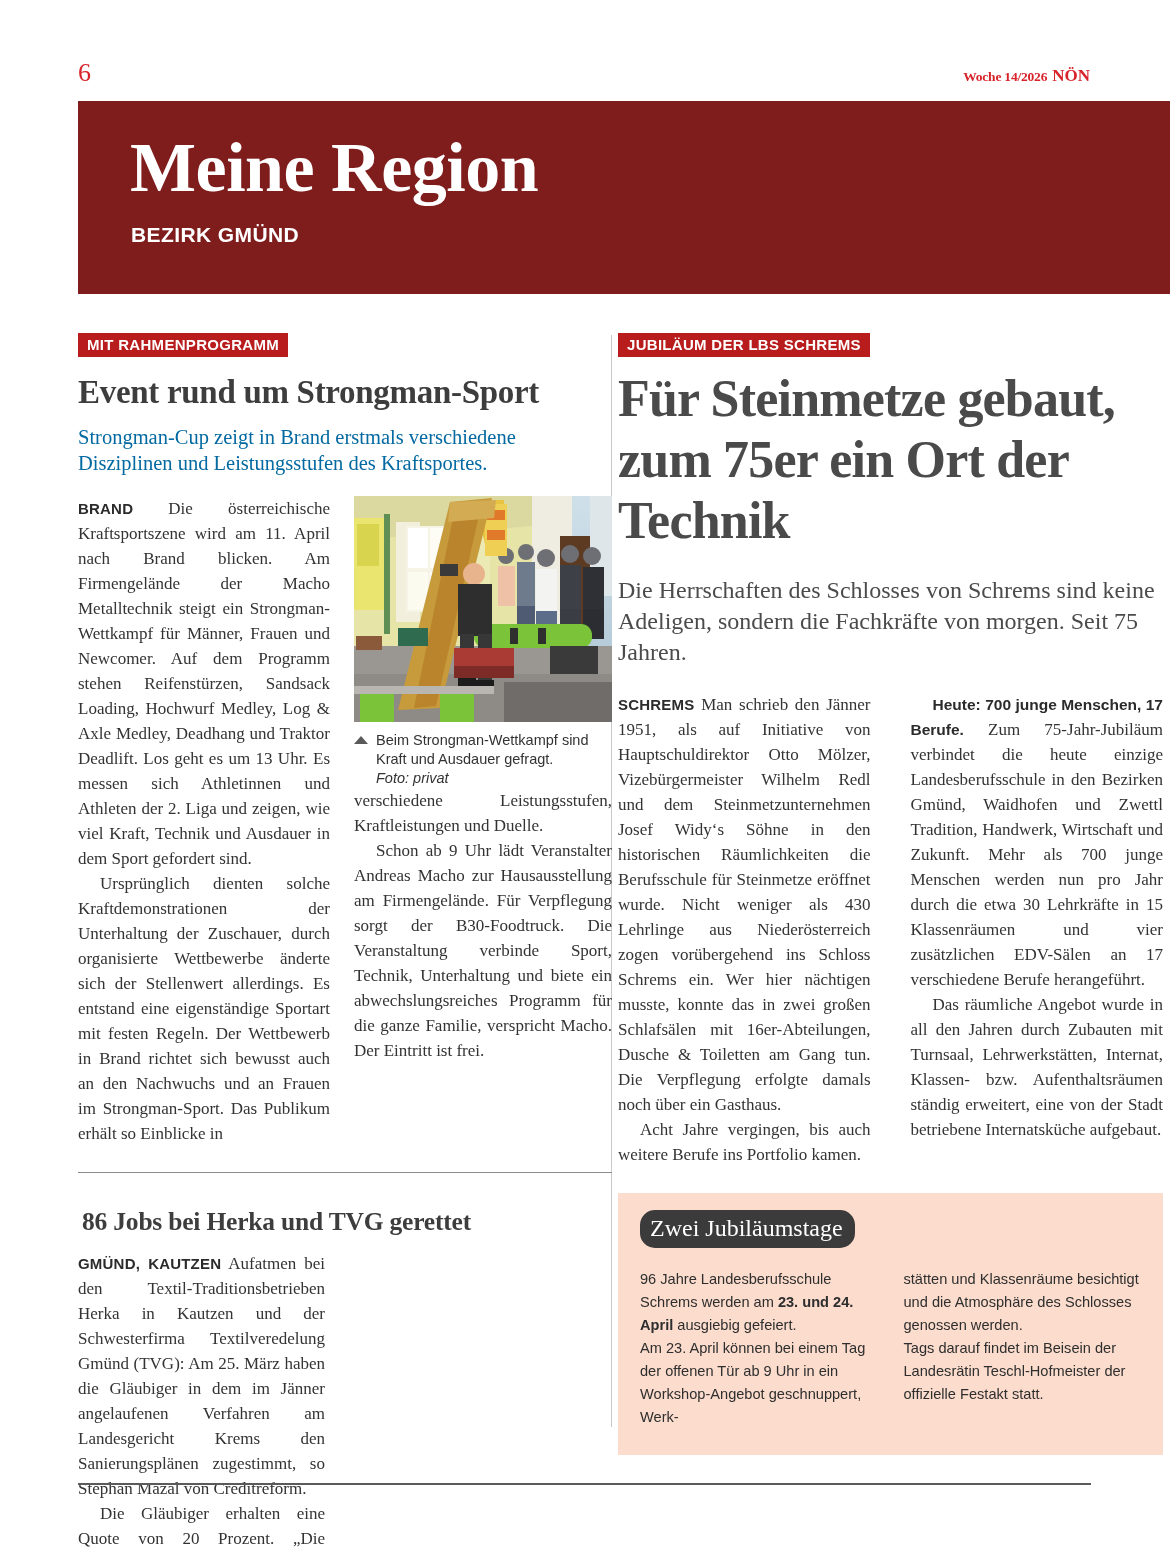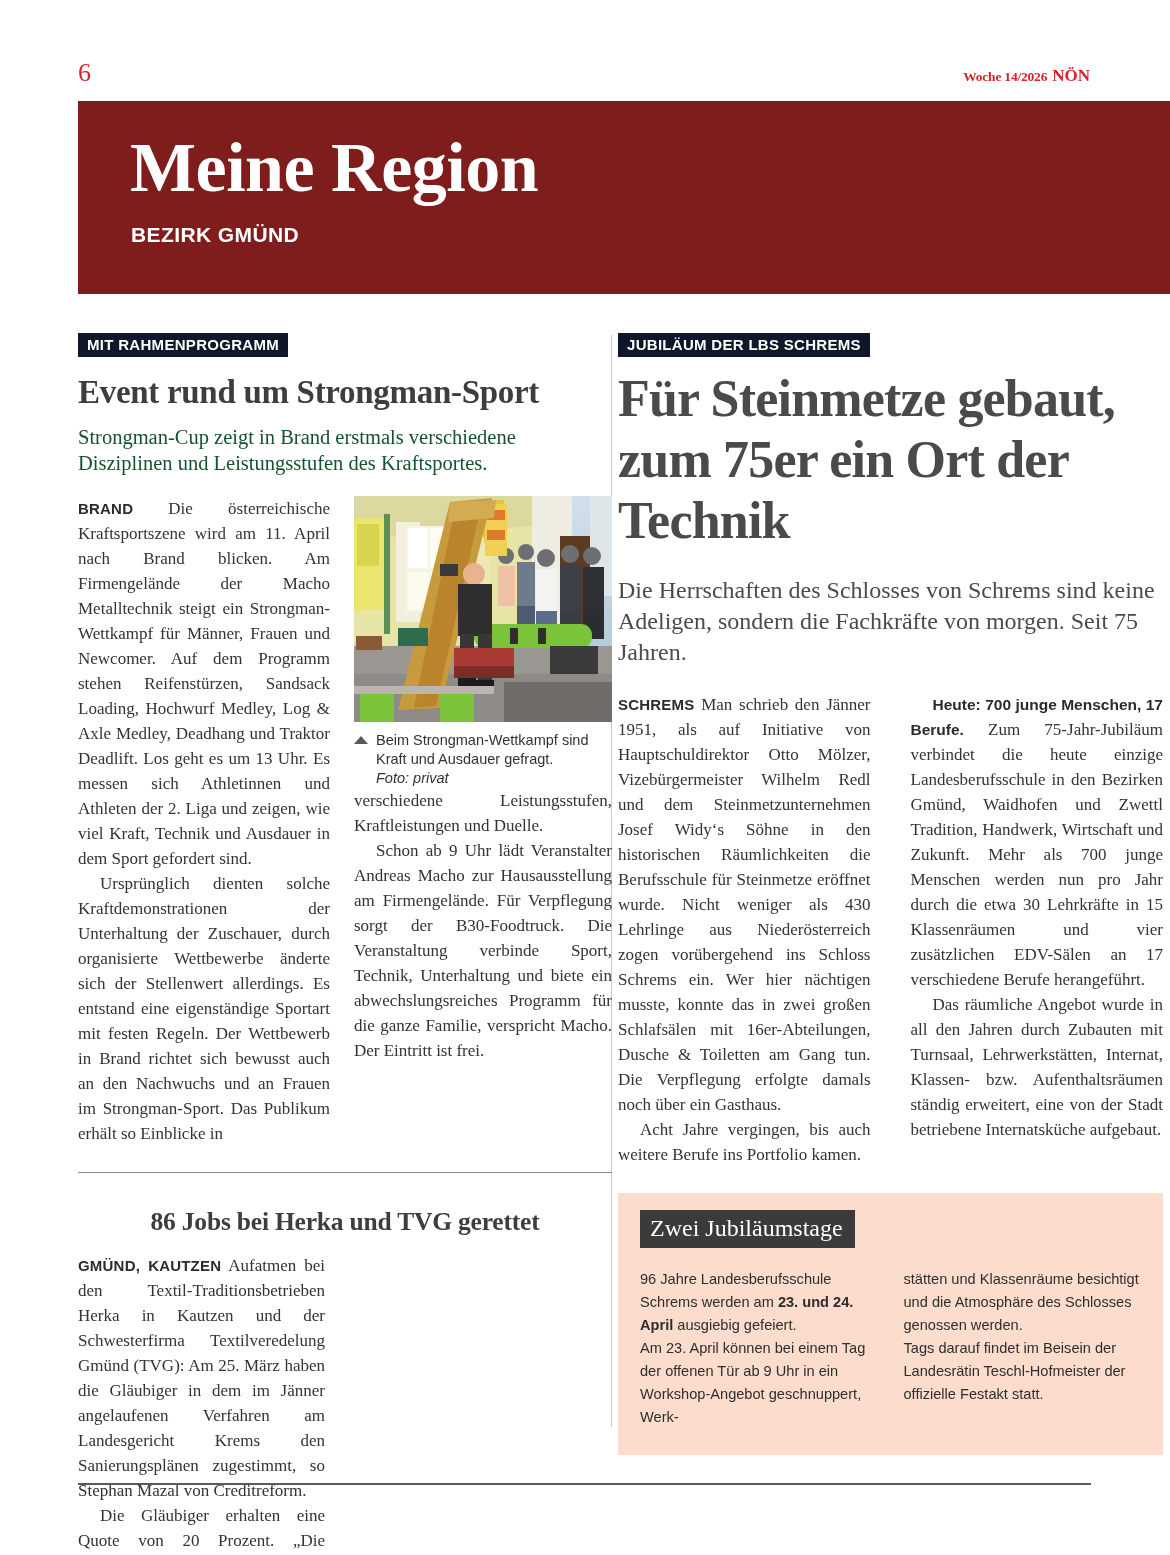--- a/index.html
+++ b/index.html
@@ -113,21 +113,21 @@
     left: 533px;
     top: 2px;
     width: 1px;
     height: 1092px;
     background: #c9c9c9;
   }
 
   
   .kicker {
     display: inline-block;
-    background: #0f172a;
+    background: #b91c1c;
     color: #ffffff;
     font-family: "Liberation Sans", sans-serif;
     font-weight: 700;
     font-size: 15px;
     letter-spacing: 0.3px;
     padding: 4px 9px 5px 9px;
     line-height: 15px;
   }
 
   
@@ -138,21 +138,21 @@
     font-size: 33px;
     line-height: 38px;
     color: #3d3d3d;
     letter-spacing: -0.3px;
   }
   .standfirst-left {
     margin: 13px 0 0 0;
     font-family: "Liberation Serif", serif;
     font-size: 20.5px;
     line-height: 26px;
-    color: #14532d;
+    color: #0369a1;
   }
 
   h1.headline-right {
     margin: 11px 0 0 0;
     font-family: "Liberation Serif", serif;
     font-weight: 700;
     font-size: 52px;
     line-height: 61px;
     color: #4a4a4a;
     letter-spacing: -0.8px;
@@ -258,44 +258,44 @@
   .hr-bottom {
     position: absolute;
     left: 78px;
     top: 1483px;
     width: 1013px;
     height: 1.5px;
     background: #5a5a5a;
   }
 
   h2.subhead {
-    margin: 16px;
+    margin: 4px;
     font-family: "Liberation Serif", serif;
     font-weight: 700;
     font-size: 25.5px;
     line-height: 30px;
     color: #3d3d3d;
     letter-spacing: -0.2px;
-    text-align: center;
   }
 
   
   .infobox {
     margin-top: 26px;
     background: #fbdccd;
     padding: 17px 22px 26px 22px;
   }
   .infobox-title {
     display: inline-block;
     background: #3b3b3b;
     color: #ffffff;
     font-family: "Liberation Serif", serif;
     font-size: 24px;
     line-height: 30px;
     padding: 3px 12px 5px 10px;
+    border-radius: 15px;
   }
   .infobox-cols {
     margin-top: 20px;
     display: flex;
     gap: 26px;
   }
   .infobox-cols .ib {
     flex: 1 1 0;
     min-width: 0;
     font-family: "Liberation Sans", sans-serif;

